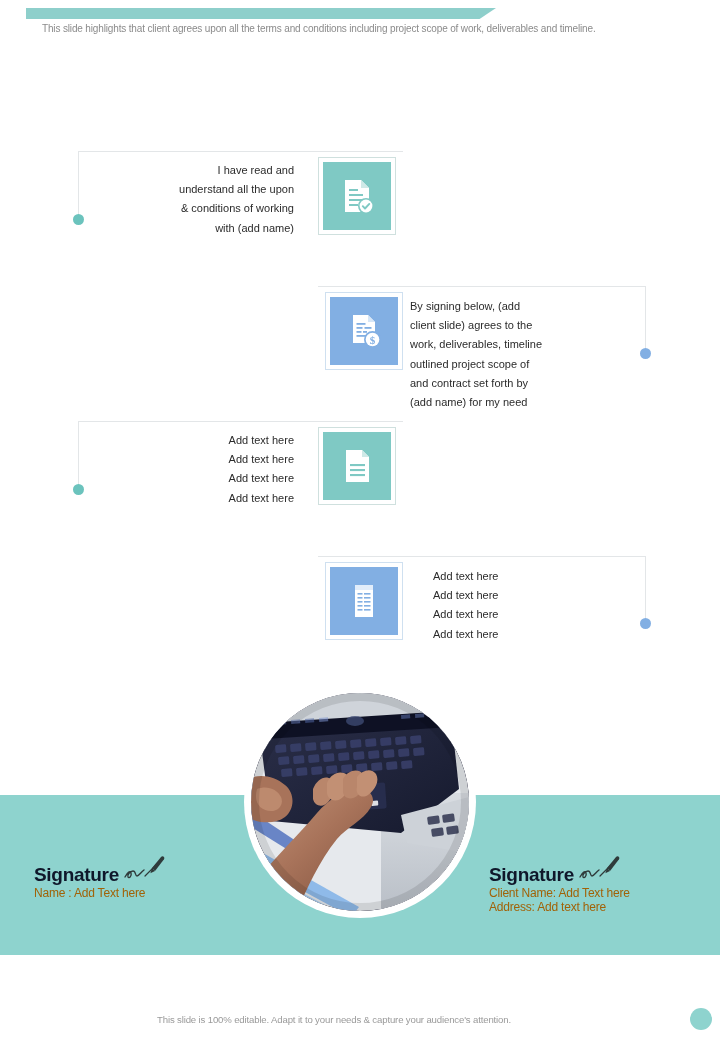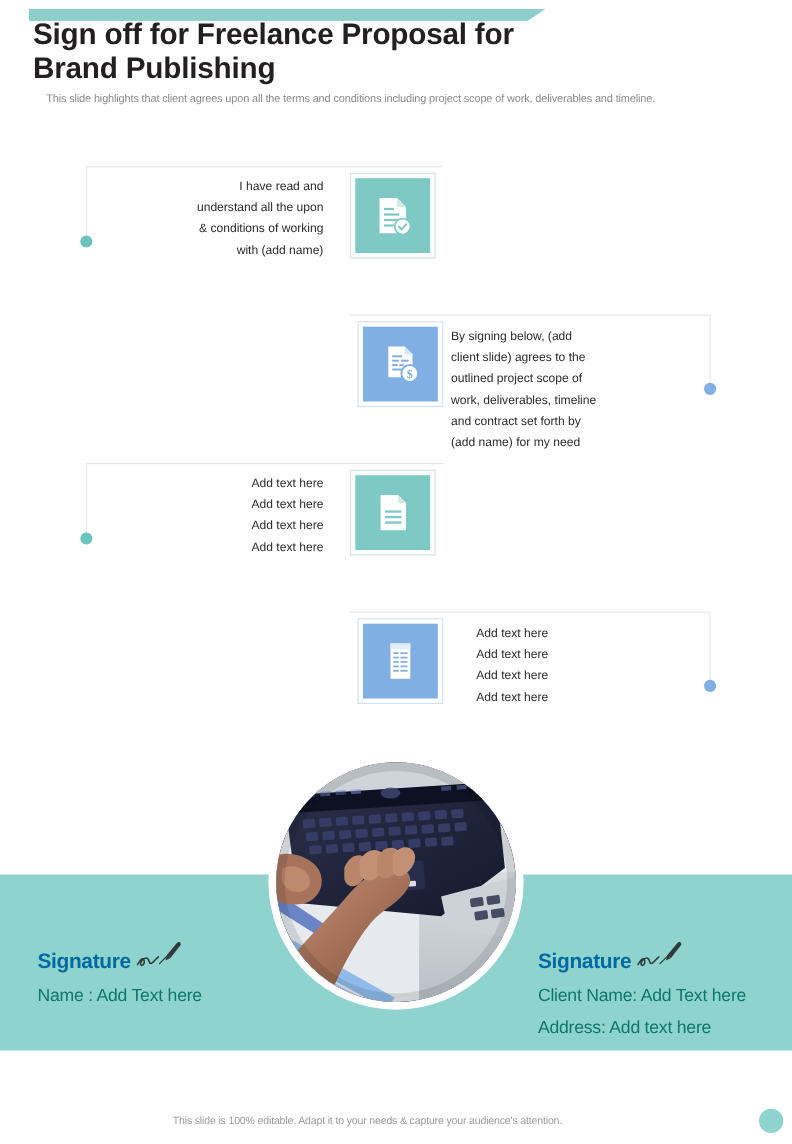--- a/index.html
+++ b/index.html
@@ -81,50 +81,46 @@
   }
   .photo svg{position:absolute;left:0;top:0;}
 
   
   .band{
     position:absolute;left:0;top:795px;width:720px;height:160px;
     background:#8ed3ce;
   }
   .sig{position:absolute;}
   .sig-title{
-    font-size:19px;font-weight:bold;color:#0369a1;letter-spacing:-0.3px;
+    font-size:19px;font-weight:bold;color:#0f172a;letter-spacing:-0.3px;
     display:flex;align-items:flex-end;gap:4px;
   }
   .sig-title svg{display:block;margin-bottom:1px;}
   .sig-line{
-    font-size:16px;color:#0f766e;margin-top:11px;letter-spacing:-0.2px;
+    font-size:12px;color:#a16207;margin-top:0;letter-spacing:-0.2px;
   }
 
   
   .footer-note{
     position:absolute;left:0;top:1014px;width:668px;text-align:center;
     font-size:9.6px;color:#9a9a9a;letter-spacing:-0.15px;
   }
   .footer-dot{
     position:absolute;left:690px;top:1008px;width:22px;height:22px;
     border-radius:50%;background:#8ed3ce;
   }
 </style>
 </head>
 <body>
 
 <div class="slide">
 
   <div class="accent-bar"></div>
 
   <div class="header">
-    <h1 class="title">
-      <span>Sign off for Freelance Proposal for</span><br>
-      <span>Brand Publishing</span>
-    </h1>
     <p class="subtitle">This slide highlights that client agrees upon all the terms and conditions including project scope of work, deliverables and timeline.</p>
   </div>
 
   <div class="row" style="left:0;top:151px;width:720px;height:104px;">
     <div class="connector" style="left:73px;top:0;width:10px;height:74px;">
       <div class="vline" style="left:5px;top:0;height:68px;"></div>
       <div class="dot teal" style="left:0;top:63px;"></div>
     </div>
     <div class="card" style="left:78px;width:325px;height:1px;border:none;border-top:1px solid #e3e6e8;"></div>
     <div class="card-text" style="left:98px;top:10px;width:196px;text-align:right;">
@@ -165,22 +161,22 @@
           <rect x="12.5" y="24" width="13" height="1.8" fill="#82afe3"></rect>
           <circle cx="28.5" cy="28.5" r="8.5" fill="#82afe3"></circle>
           <circle cx="28.5" cy="28.5" r="6.8" fill="#ffffff"></circle>
           <text x="28.5" y="32.6" font-family="'Liberation Serif', serif" font-size="11" font-weight="bold" fill="#82afe3" text-anchor="middle">$</text>
         </svg>
       </div>
     </div>
     <div class="card-text" style="left:410px;top:11px;width:215px;text-align:left;">
       <span class="ln">By signing below, (add</span>
       <span class="ln">client slide) agrees to the</span>
+      <span class="ln">work, deliverables, timeline</span>
       <span class="ln">outlined project scope of</span>
-      <span class="ln">work, deliverables, timeline</span>
       <span class="ln">and contract set forth by</span>
       <span class="ln">(add name) for my need</span>
     </div>
     <div class="connector" style="left:639px;top:0;width:12px;height:78px;">
       <div class="vline" style="left:6px;top:0;height:66px;"></div>
       <div class="dot blue" style="left:1px;top:62px;"></div>
     </div>
   </div>
 
   <div class="row" style="left:0;top:421px;width:720px;height:104px;">

